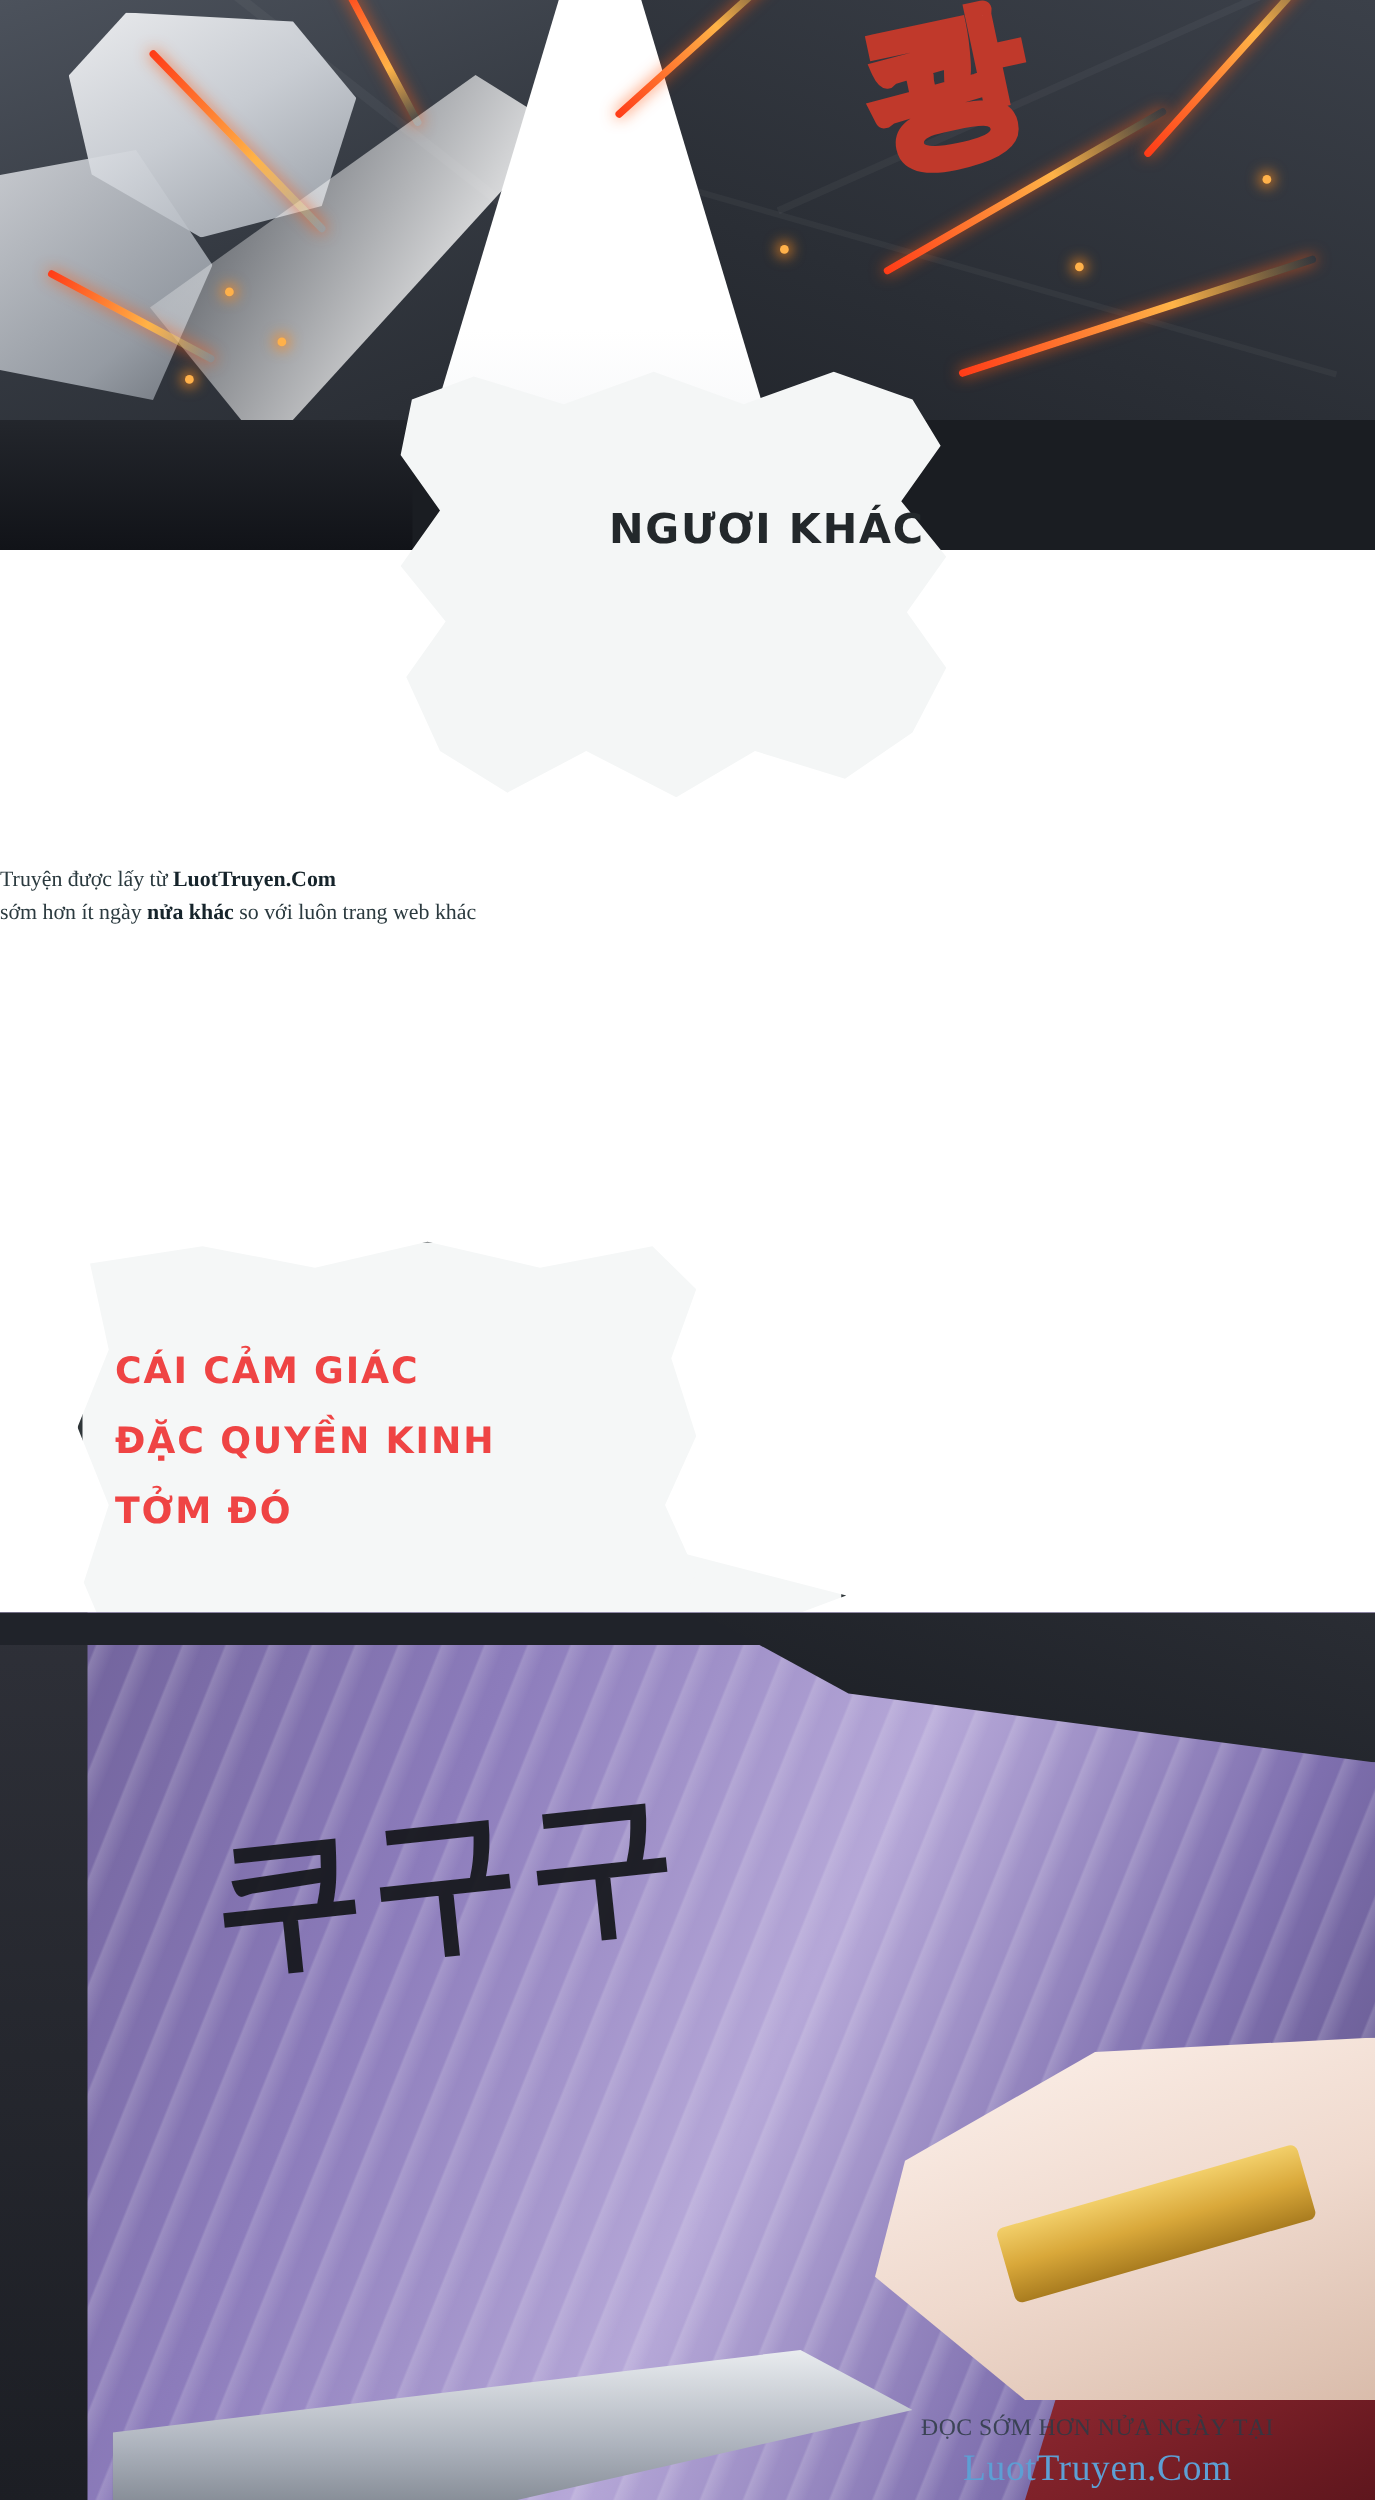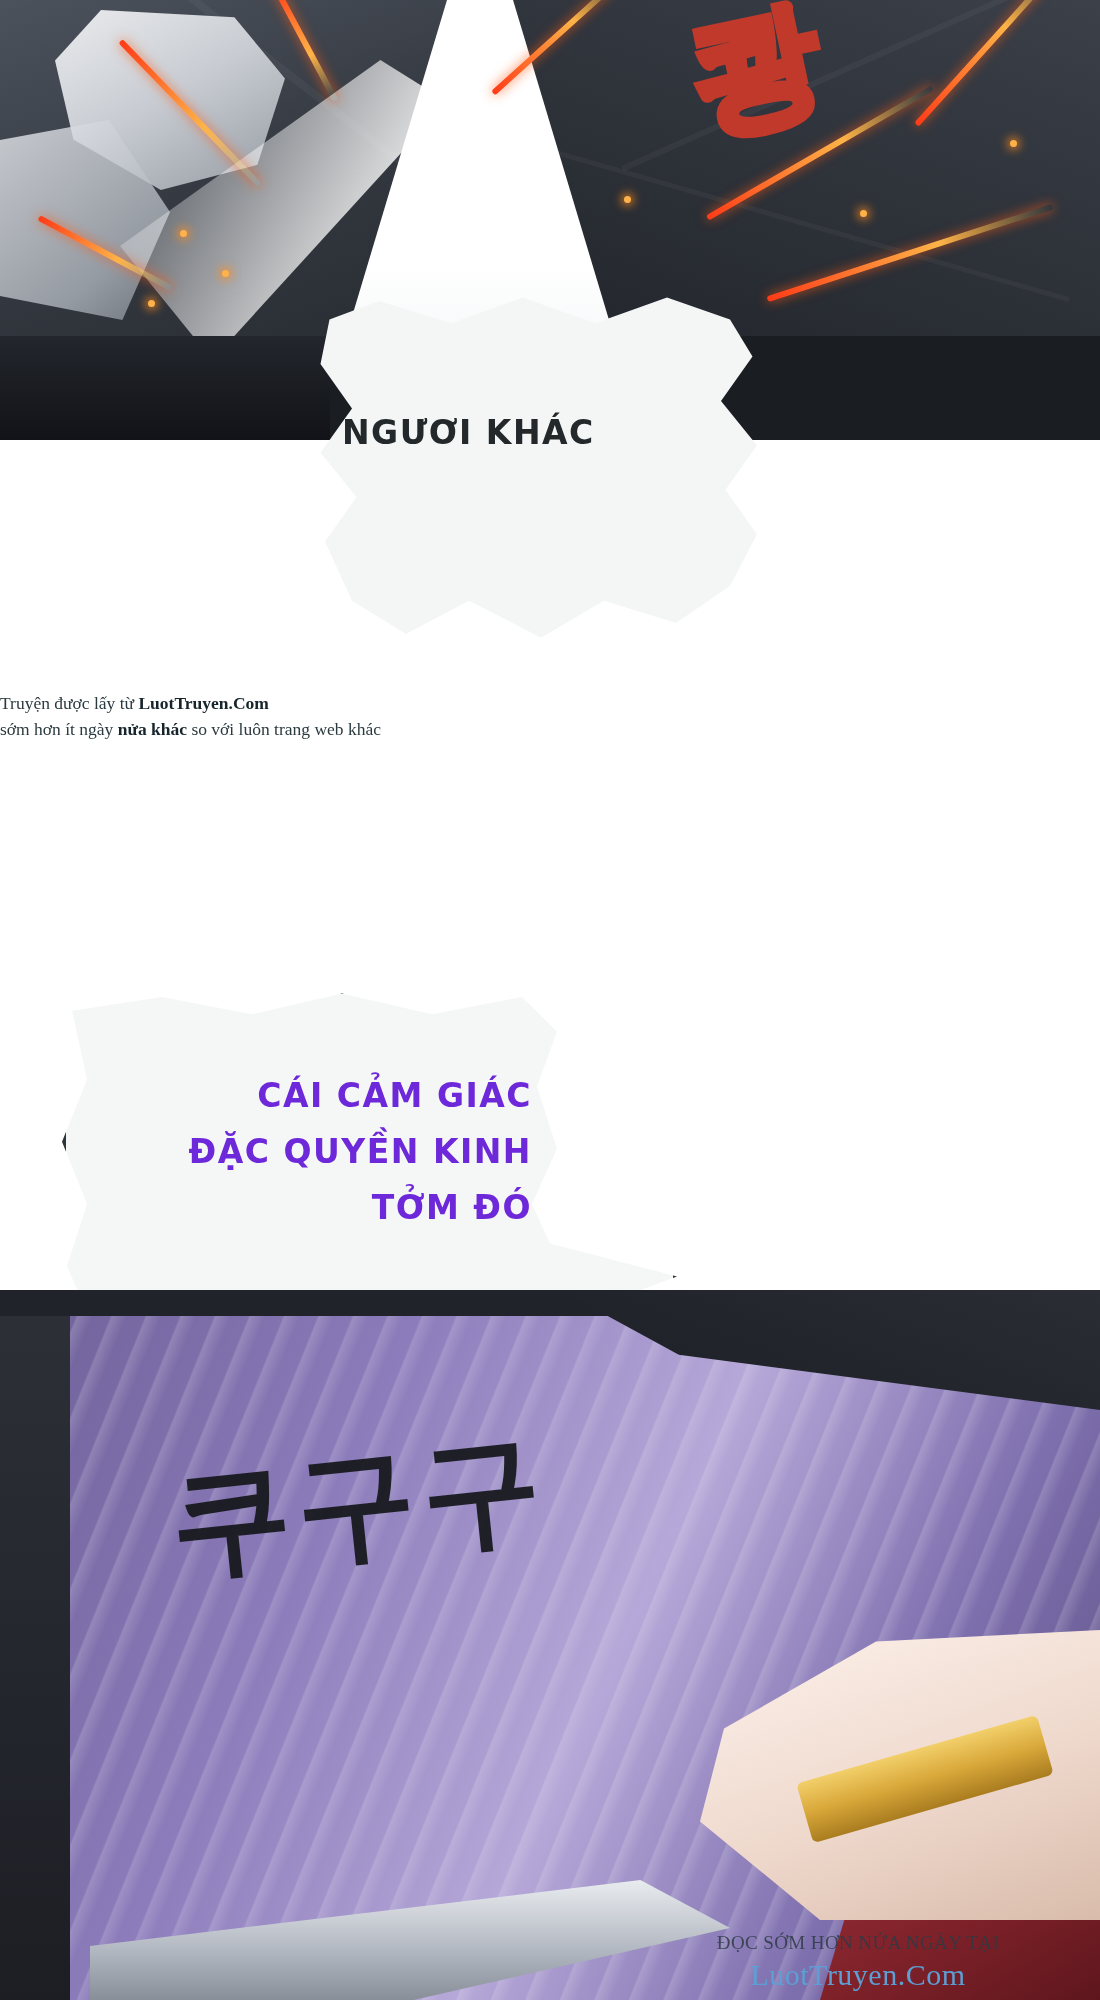--- a/index.html
+++ b/index.html
@@ -130,30 +130,29 @@
     clip-path: polygon(
       3% 8%, 14% 3%, 30% 9%, 46% 2%, 62% 9%, 78% 2%, 92% 8%, 97% 18%,
       90% 30%, 98% 42%, 91% 54%, 98% 66%, 92% 80%, 80% 90%, 64% 84%,
       50% 94%, 34% 84%, 20% 93%, 8% 84%, 2% 68%, 9% 56%, 1% 44%,
       8% 32%, 1% 20%
     );
   }
   .bubble-1 .bubble-text {
     position: absolute;
     left: 0; right: 0; top: 108px;
-    text-align: left;
+    text-align: right;
     font-family: "DejaVu Sans", sans-serif;
     font-weight: 700;
     font-size: 33px;
     line-height: 50px;
     letter-spacing: 1.5px;
     color: #23282b;
     text-transform: uppercase;
     padding: 0 26px;
-    margin-top: 10px;
   }
 
   
   .watermark-block {
     position: absolute;
     left: 0; top: 690px;
     width: 660px;
     font-family: "Liberation Serif", serif;
     font-size: 17.5px;
     line-height: 26px;
@@ -177,27 +176,27 @@
     clip-path: polygon(
       2% 6%, 20% 2%, 38% 7%, 56% 1%, 74% 7%, 92% 2%, 99% 12%,
       95% 28%, 99% 46%, 94% 62%, 99% 78%, 93% 92%, 76% 97%,
       58% 92%, 40% 98%, 22% 92%, 6% 97%, 1% 80%, 5% 62%,
       0% 44%, 5% 26%
     );
   }
   .bubble-2 .bubble-text {
     position: absolute;
     left: 0; right: 0; top: 78px;
-    text-align: right;
+    text-align: left;
     font-family: "DejaVu Sans", sans-serif;
     font-weight: 700;
-    font-size: 33px;
+    font-size: 29px;
     line-height: 56px;
     letter-spacing: 1.5px;
-    color: #6d28d9;
+    color: #ef4444;
     text-transform: uppercase;
     padding: 0 30px;
   }
   .bubble-2 .bubble-tail {
     position: absolute;
     left: 455px; top: 245px;
     width: 160px; height: 90px;
     background: #f5f7f7;
     border: 4px solid #2e3538;
     clip-path: polygon(0% 0%, 100% 46%, 58% 74%, 0% 62%);
@@ -287,21 +286,21 @@
     left: 800px; top: 1748px;
     width: 250px; height: 62px;
     background: linear-gradient(180deg, #f2cf6a 0%, #d9a83a 50%, #a97c1f 100%);
     transform: rotate(-16deg);
     border-radius: 6px;
   }
 
   
   .bottom-watermark {
     position: absolute;
-    right: 32px;
+    right: 12px;
     bottom: 8px;
     text-align: center;
     width: 420px;
     font-family: "Liberation Serif", serif;
   }
   .bottom-watermark .bw-top {
     display: block;
     font-size: 19px;
     letter-spacing: 0.4px;
     color: #2e3a45;

